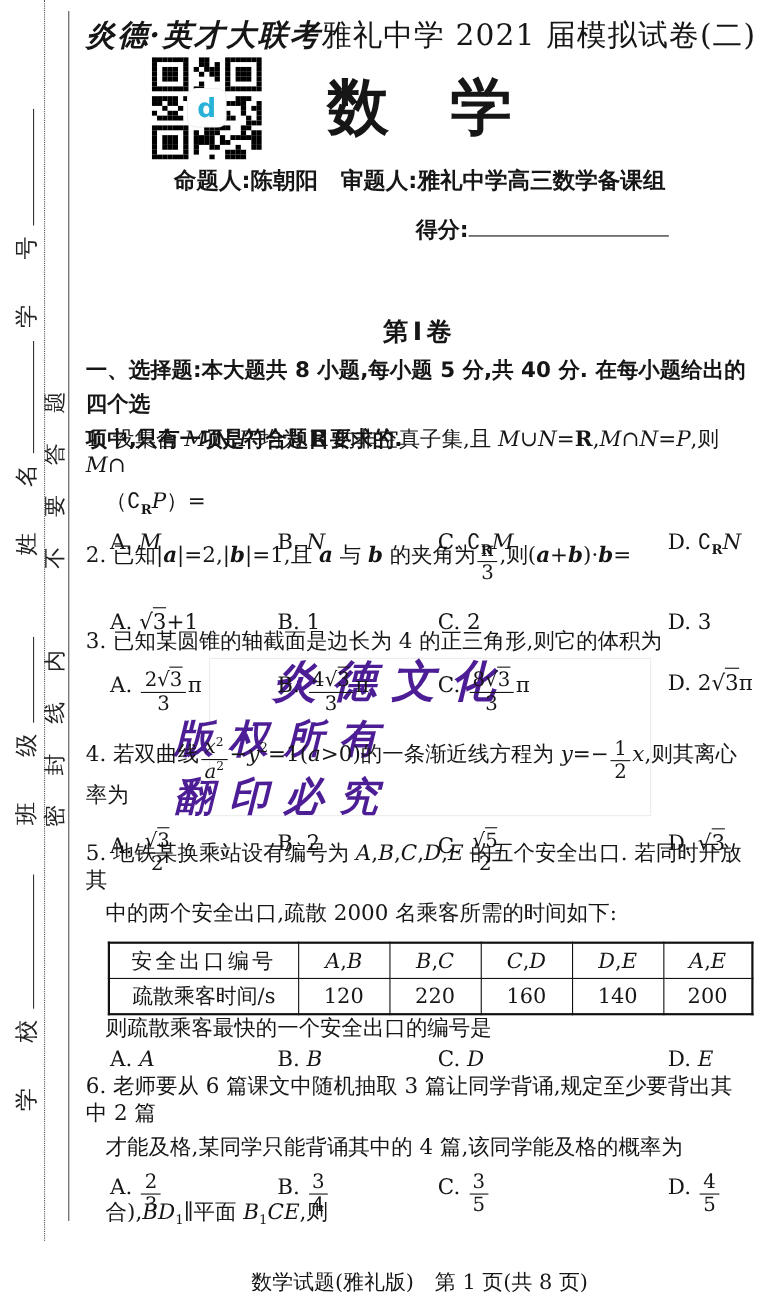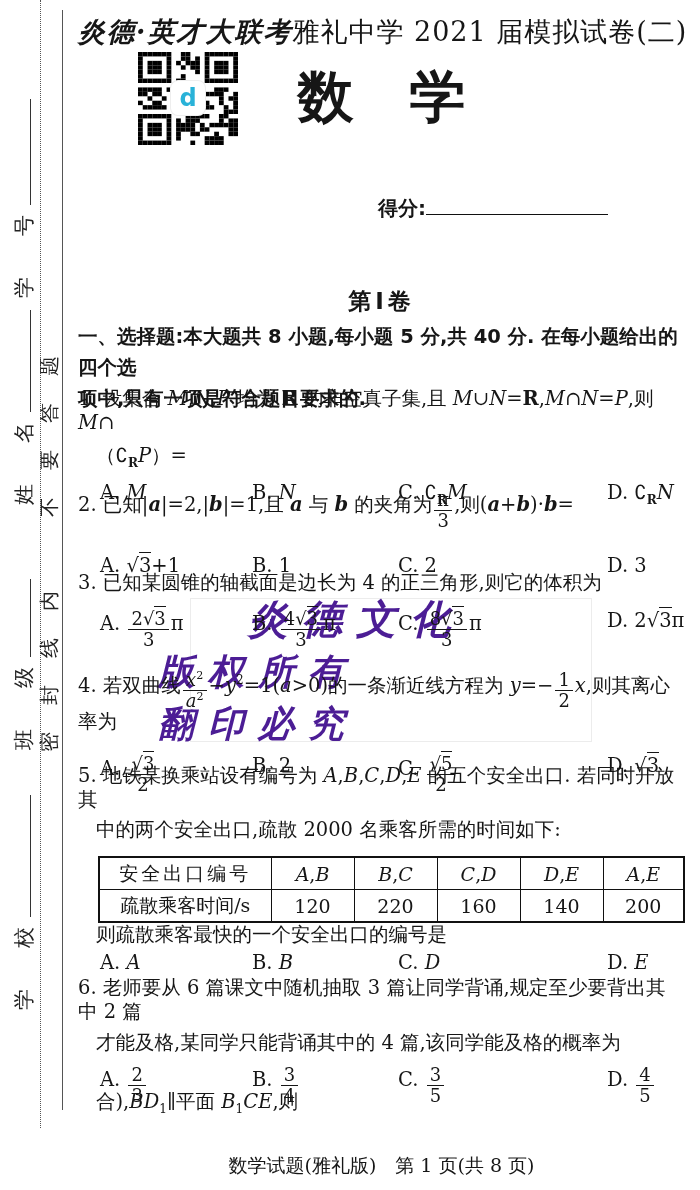--- a/index.html
+++ b/index.html
@@ -310,20 +310,21 @@
           <rect x="15" y="20" width="1" height="1"></rect>
           <rect x="16" y="20" width="1" height="1"></rect>
           <rect x="17" y="20" width="1" height="1"></rect>
         </svg>
       <div class="qrlogo" style="color: rgb(41, 178, 216);">
           <span>d</span>
         </div>
     </div>
 
     <div class="subject">数　学</div>
+    <div class="authors">命题人:陈朝阳　审题人:雅礼中学高三数学备课组</div>
 
     <div class="score">
       <span>得分:</span><span class="scoreblank"></span>
     </div>
 
 
     <div class="part">第Ⅰ卷</div>
 
     <div class="instr">
       <div>一、选择题:本大题共 8 小题,每小题 5 分,共 40 分. 在每小题给出的四个选</div>

